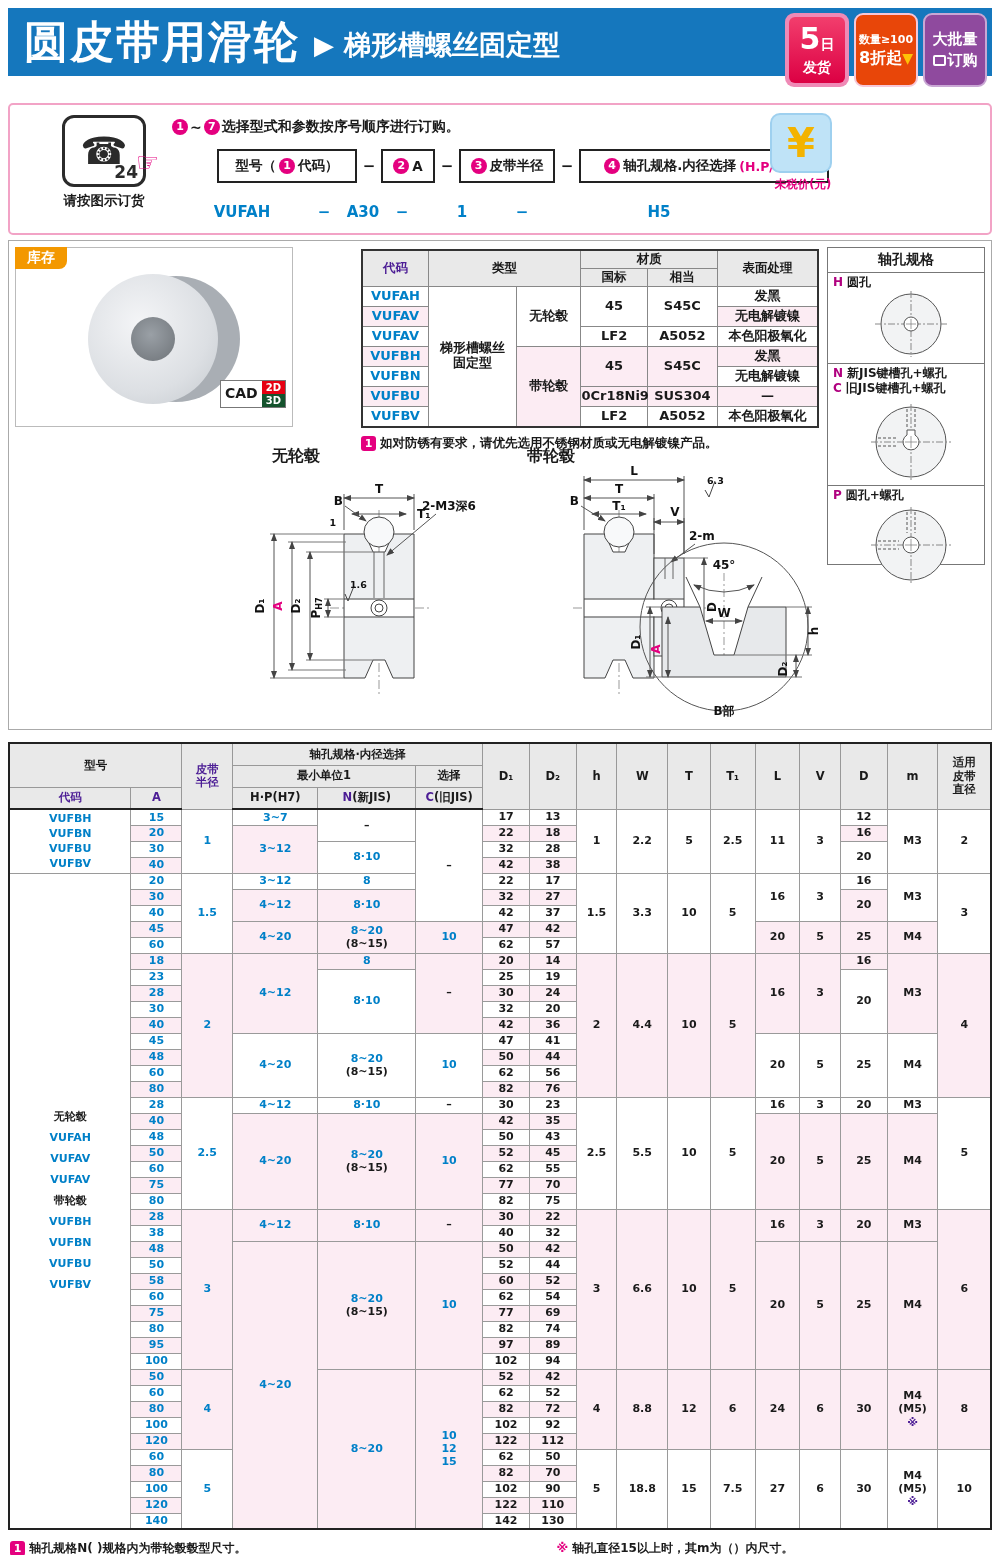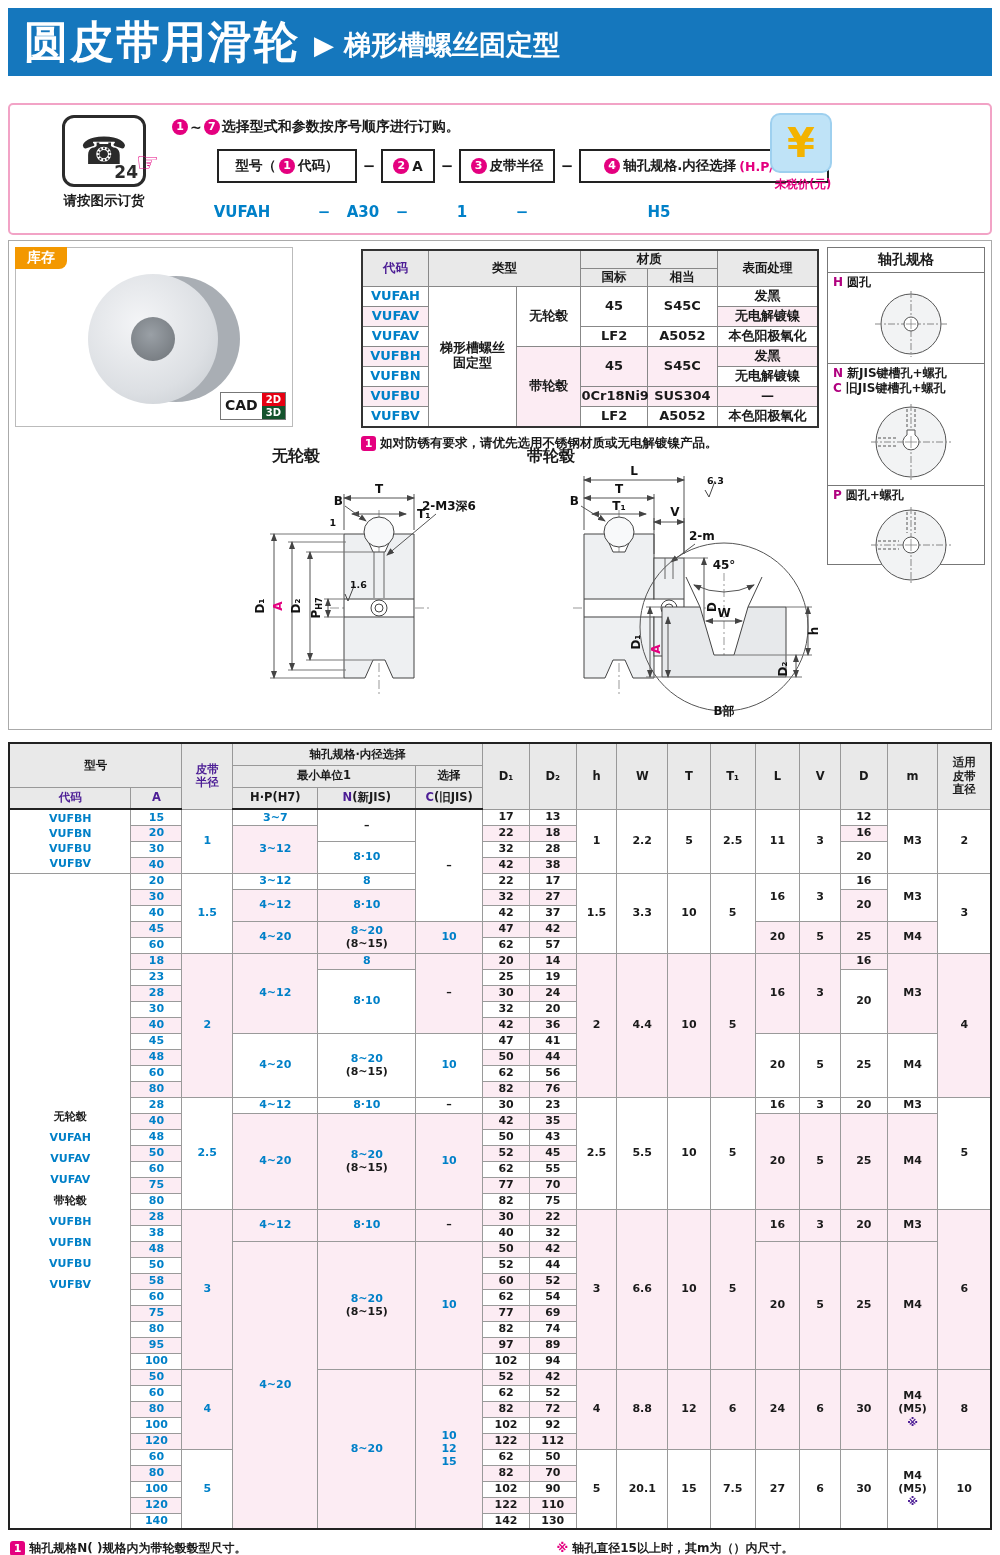--- a/index.html
+++ b/index.html
@@ -53,21 +53,21 @@
   table.price td { border:1px solid #999; text-align:center; height:19px; padding:0 2px; white-space:nowrap; }
 
   
   .main-box { position:absolute; left:8px; top:240px; width:984px; height:490px; border:1px solid #aaa; background:#fff; }
   .photo-panel { position:absolute; left:6px; top:6px; width:278px; height:180px; border:1px solid #bbb; }
   .stock-badge { position:absolute; left:-1px; top:-1px; background:#f39800; color:#fff; font-weight:bold; font-size:14px; padding:2px 12px; border-radius:0 0 8px 0; z-index:2; }
   .pulley { position:absolute; left:68px; top:22px; width:160px; height:138px; }
   .pulley .rim { position:absolute; left:28px; top:6px; width:128px; height:126px; border-radius:50%; background:#a9aeb4; }
   .pulley .disc { position:absolute; left:4px; top:4px; width:130px; height:130px; border-radius:50%; background:radial-gradient(circle at 40% 38%, #f4f5f7, #dcdfe3 62%, #c3c8cd); }
   .pulley .hole { position:absolute; left:47px; top:47px; width:44px; height:44px; border-radius:50%; background:radial-gradient(circle at 45% 40%, #9aa0a6, #6e7378); }
-  .cad-badge { position:absolute; right:6px; bottom:6px; display:flex; align-items:stretch; border:1px solid #777; background:#fff; }
+  .cad-badge { position:absolute; right:6px; bottom:18px; display:flex; align-items:stretch; border:1px solid #777; background:#fff; }
   .cad-txt { font-size:14px; font-weight:bold; padding:4px 4px; }
   .cad-col { display:flex; flex-direction:column; }
   .cad-2d, .cad-3d { color:#fff; font-size:10px; font-weight:bold; padding:1px 4px; text-align:center; }
   .cad-2d { background:#e60012; } .cad-3d { background:#14532d; }
 
   
   .materials { position:absolute; left:352px; top:8px; width:462px; }
   table.mat { border-collapse:collapse; width:458px; font-weight:bold; table-layout:fixed; border:2px solid #333; }
   table.mat th { border:1px solid #888; background:#e9e9e9; font-size:12.5px; height:16px; padding:0; }
   table.mat td { border:1px solid #888; font-size:13px; text-align:center; height:20px; padding:0; line-height:1.15; }
@@ -108,20 +108,36 @@
 </style>
 </head>
 <body>
 
 <div class="page">
 
   <div class="header-bar">
     <span class="hb-title">圆皮带用滑轮</span>
     <span class="hb-arrow">▶</span>
     <span class="hb-subtitle">梯形槽螺丝固定型</span>
+    <div class="badges">
+      <div class="badge badge-days">
+        <div class="inner">
+          <div class="bd-line1"><span>5</span><span class="unit">日</span></div>
+          <div class="bd-line2">发货</div>
+        </div>
+      </div>
+      <div class="badge badge-qty">
+        <div class="bq-l1">数量≥100</div>
+        <div class="bq-l2"><span>8折起</span><span class="arrow-down">▼</span></div>
+      </div>
+      <div class="badge badge-bulk">
+        <div>大批量</div>
+        <div><span class="bulk-icon"></span><span>订购</span></div>
+      </div>
+    </div>
   </div>
 
   <div class="order-box">
     <div class="phone-block">
       <div class="phone-frame">
         <div class="phone-glyph">☎</div>
         <div class="phone-24">24</div>
       </div>
       <div class="phone-caption">请按图示订货</div>
     </div>
@@ -840,21 +856,21 @@
               <td class="bl">120</td>
               <td>122</td>
               <td>112</td>
             </tr>
             <tr>
               <td class="bl">60</td>
               <td rowspan="5" class="bl">5</td>
               <td>62</td>
               <td>50</td>
               <td rowspan="5">5</td>
-              <td rowspan="5">20.1</td>
+              <td rowspan="5">18.8</td>
               <td rowspan="5">15</td>
               <td rowspan="5">7.5</td>
               <td rowspan="5">27</td>
               <td rowspan="5">6</td>
               <td rowspan="5">30</td>
               <td rowspan="5">
                 <div>M4</div>
                 <div>(M5)</div>
                 <div class="pk">※</div>
               </td>

